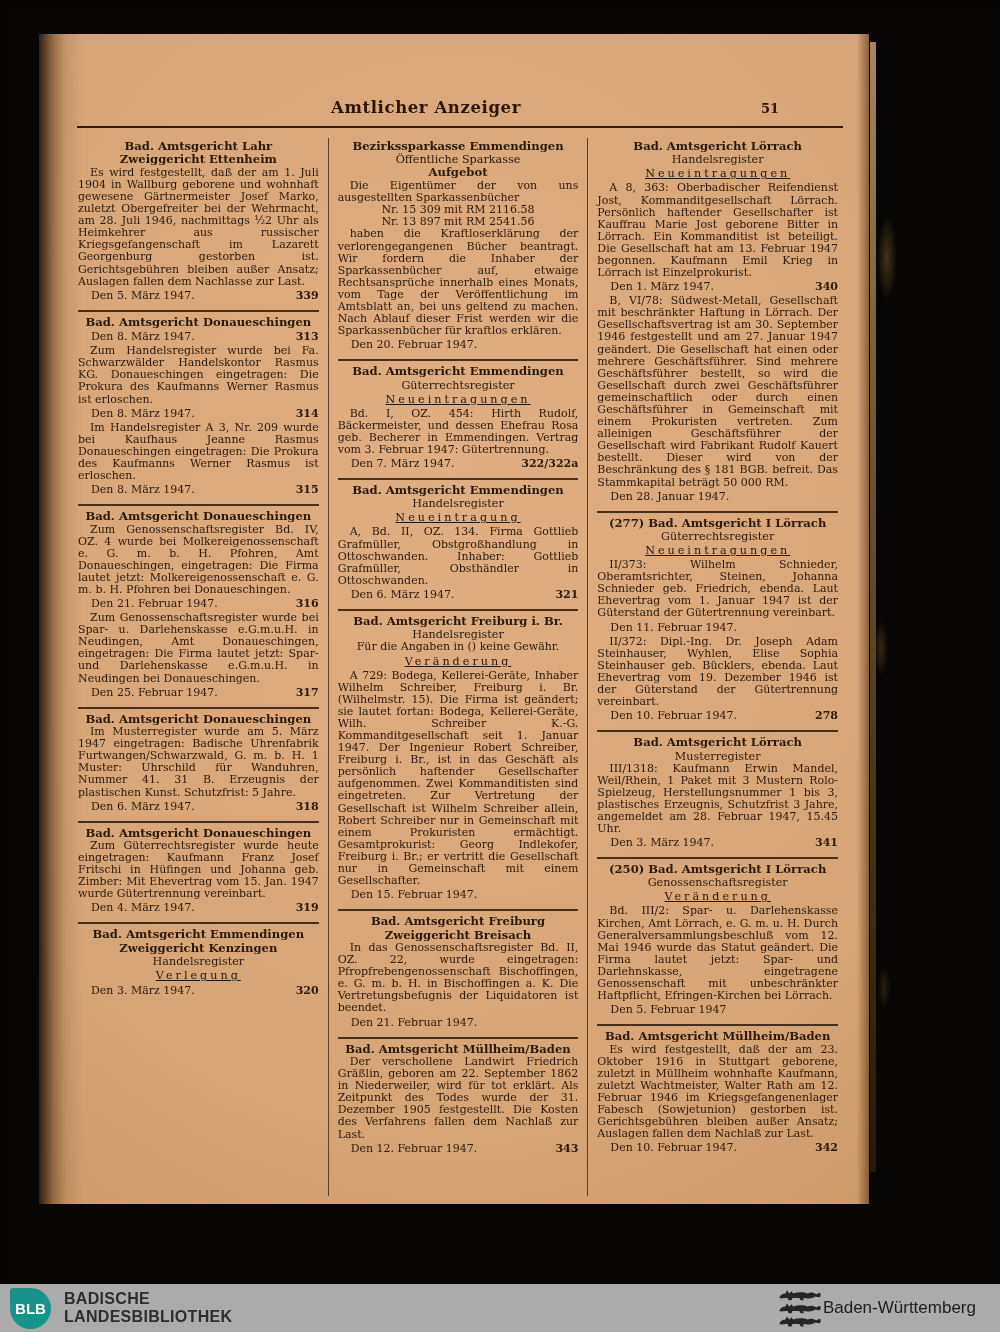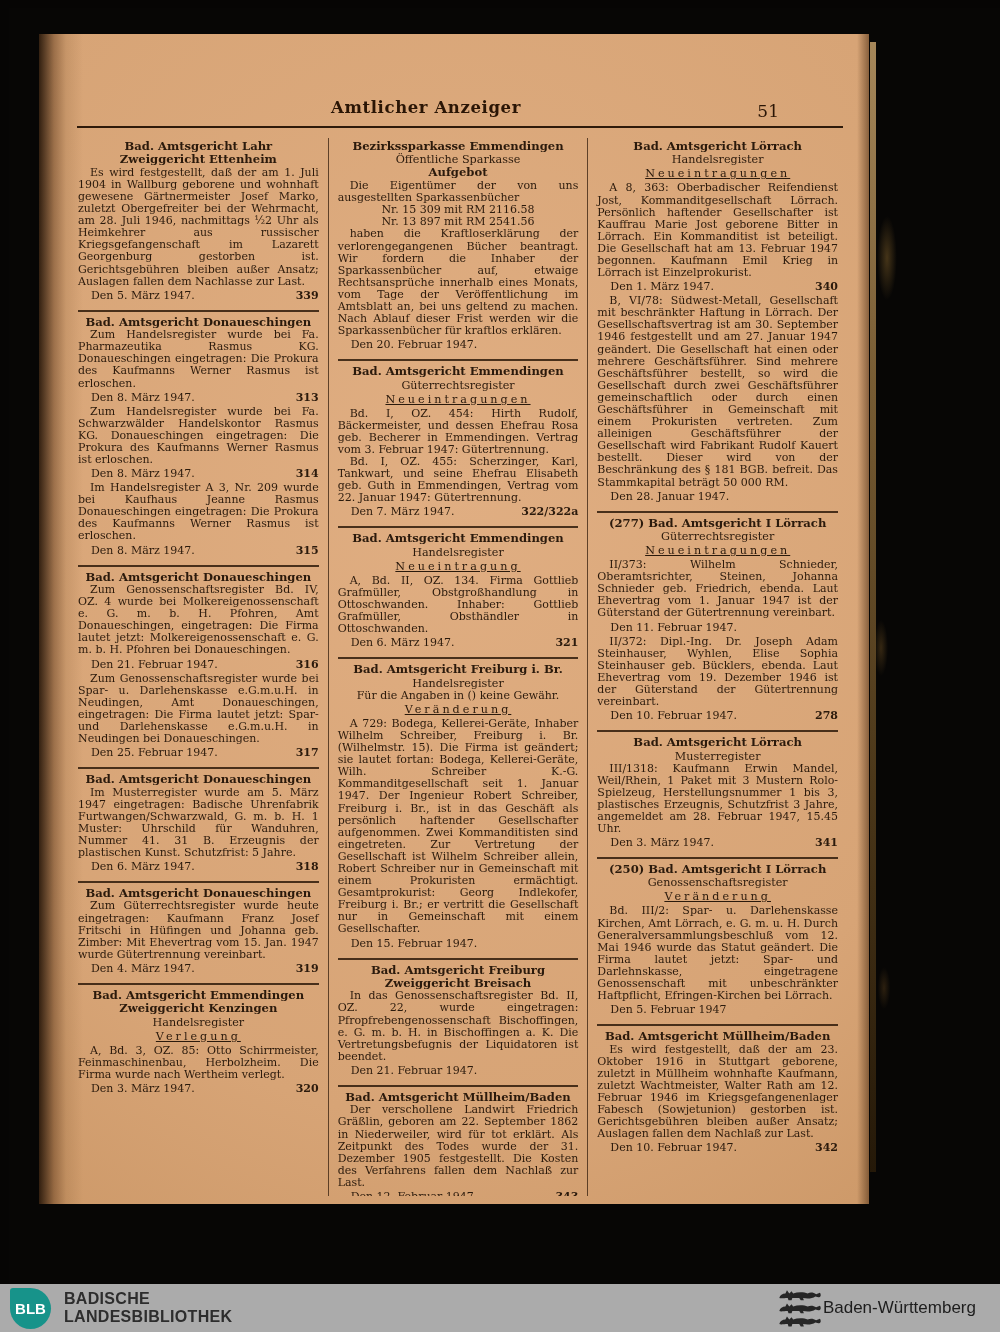--- a/index.html
+++ b/index.html
@@ -21,21 +21,21 @@
   }
   .paper::before{content:"";position:absolute;left:0;top:0;bottom:0;width:44px;
     background:linear-gradient(90deg, rgba(28,14,3,.88), rgba(82,46,18,.45) 15px, rgba(120,80,40,.18) 27px, rgba(0,0,0,0) 44px);}
   .paper::after{content:"";position:absolute;right:0;top:0;bottom:0;width:12px;
     background:linear-gradient(270deg, rgba(70,40,14,.55), rgba(0,0,0,0));}
   .page-edge{position:absolute;left:861px;top:34px;width:6px;height:1130px;
     background:linear-gradient(180deg,#cda76f,#93713f 30%,#5d441f 65%,#2c1d09);opacity:.8;}
 
   .masthead-title{position:absolute;top:64px;left:0;right:0;text-align:center;
     transform:translateX(-28px);font-weight:bold;font-size:16.5px;letter-spacing:.6px;color:#2a1505;}
-  .page-num{position:absolute;top:67px;right:90px;font-weight:normal;font-size:17px;color:#2a1505;}
+  .page-num{position:absolute;top:67px;right:90px;font-weight:bold;font-size:13px;color:#2a1505;}
   .head-rule{position:absolute;top:92px;left:38px;right:26px;height:2px;background:#2e1a0a;}
 
   .columns{position:absolute;top:104px;left:30px;right:22px;bottom:8px;display:flex;}
   .column{flex:1 1 0;padding:0 9px;overflow:hidden;}
   .column + .column{border-left:1px solid rgba(52,30,12,.75);}
 
   .section{padding:2px 0 3px;}
   .section + .section{border-top:2px solid rgba(46,26,9,.85);margin-top:3px;padding-top:4px;}
 
   .h  {font-weight:bold;text-align:center;font-size:11.6px;line-height:13.4px;}
@@ -72,21 +72,20 @@
             <div class="h">Bad. Amtsgericht Lahr</div>
             <div class="h">Zweiggericht Ettenheim</div>
             <div class="p">Es wird festgestellt, daß der am 1. Juli 1904 in Wallburg geborene und wohnhaft gewesene Gärtnermeister Josef Marko, zuletzt Obergefreiter bei der Wehrmacht, am 28. Juli 1946, nachmittags ½2 Uhr als Heimkehrer aus russischer Kriegsgefangenschaft im Lazarett Georgenburg gestorben ist. Gerichtsgebühren bleiben außer Ansatz; Auslagen fallen dem Nachlasse zur Last.</div>
             <div class="date-line">
               <span>Den 5. März 1947.</span>
               <span class="num">339</span>
             </div>
           </div>
           <div class="section">
             <div class="h">Bad. Amtsgericht Donaueschingen</div>
-            <div class="p">Zum Handelsregister wurde bei Fa. Pharmazeutika Rasmus KG. Donaueschingen eingetragen: Die Prokura des Kaufmanns Werner Rasmus ist erloschen.</div>
             <div class="date-line">
               <span>Den 8. März 1947.</span>
               <span class="num">313</span>
             </div>
             <div class="p">Zum Handelsregister wurde bei Fa. Schwarzwälder Handelskontor Rasmus KG. Donaueschingen eingetragen: Die Prokura des Kaufmanns Werner Rasmus ist erloschen.</div>
             <div class="date-line">
               <span>Den 8. März 1947.</span>
               <span class="num">314</span>
             </div>
             <div class="p">Im Handelsregister A 3, Nr. 209 wurde bei Kaufhaus Jeanne Rasmus Donaueschingen eingetragen: Die Prokura des Kaufmanns Werner Rasmus ist erloschen.</div>
@@ -122,21 +121,20 @@
             <div class="date-line">
               <span>Den 4. März 1947.</span>
               <span class="num">319</span>
             </div>
           </div>
           <div class="section">
             <div class="h">Bad. Amtsgericht Emmendingen</div>
             <div class="h">Zweiggericht Kenzingen</div>
             <div class="h2">Handelsregister</div>
             <div class="hs">Verlegung</div>
-            <div class="p">A, Bd. 3, OZ. 85: Otto Schirrmeister, Feinmaschinenbau, Herbolzheim. Die Firma wurde nach Wertheim verlegt.</div>
             <div class="date-line">
               <span>Den 3. März 1947.</span>
               <span class="num">320</span>
             </div>
           </div>
         </div>
         <div class="column">
           <div class="section">
             <div class="h">Bezirkssparkasse Emmendingen</div>
             <div class="h2">Öffentliche Sparkasse</div>
@@ -147,21 +145,20 @@
             <div class="p">haben die Kraftloserklärung der verlorengegangenen Bücher beantragt. Wir fordern die Inhaber der Sparkassenbücher auf, etwaige Rechtsansprüche innerhalb eines Monats, vom Tage der Veröffentlichung im Amtsblatt an, bei uns geltend zu machen. Nach Ablauf dieser Frist werden wir die Sparkassenbücher für kraftlos erklären.</div>
             <div class="date-line">
               <span>Den 20. Februar 1947.</span>
             </div>
           </div>
           <div class="section">
             <div class="h">Bad. Amtsgericht Emmendingen</div>
             <div class="h2">Güterrechtsregister</div>
             <div class="hs">Neueintragungen</div>
             <div class="p">Bd. I, OZ. 454: Hirth Rudolf, Bäckermeister, und dessen Ehefrau Rosa geb. Becherer in Emmendingen. Vertrag vom 3. Februar 1947: Gütertrennung.</div>
-            <div class="p">Bd. I, OZ. 455: Scherzinger, Karl, Tankwart, und seine Ehefrau Elisabeth geb. Guth in Emmendingen, Vertrag vom 22. Januar 1947: Gütertrennung.</div>
             <div class="date-line">
               <span>Den 7. März 1947.</span>
               <span class="num">322/322a</span>
             </div>
           </div>
           <div class="section">
             <div class="h">Bad. Amtsgericht Emmendingen</div>
             <div class="h2">Handelsregister</div>
             <div class="hs">Neueintragung</div>
             <div class="p">A, Bd. II, OZ. 134. Firma Gottlieb Grafmüller, Obstgroßhandlung in Ottoschwanden. Inhaber: Gottlieb Grafmüller, Obsthändler in Ottoschwanden.</div>

